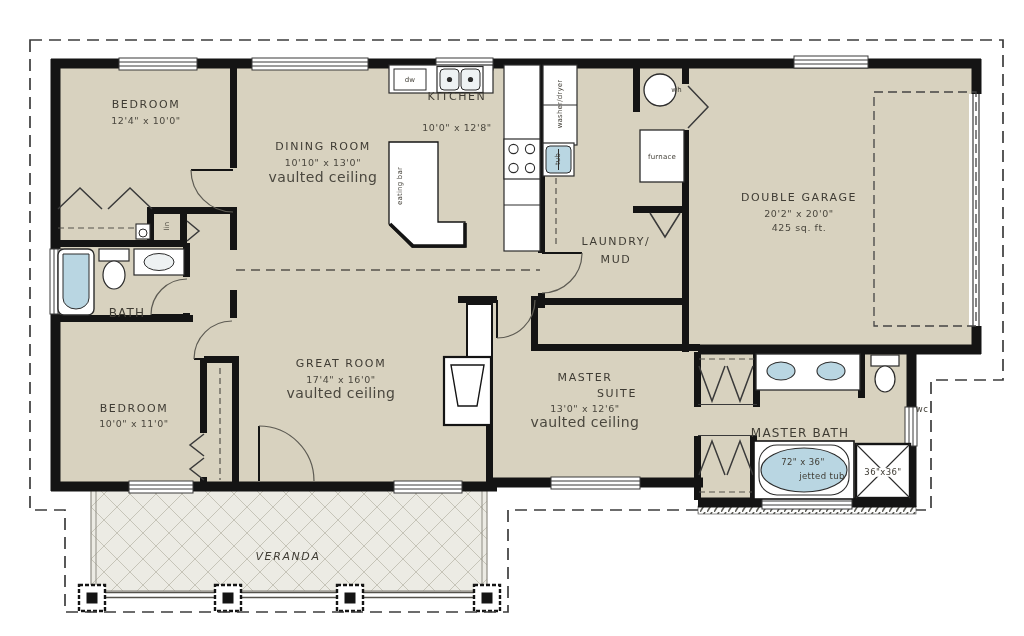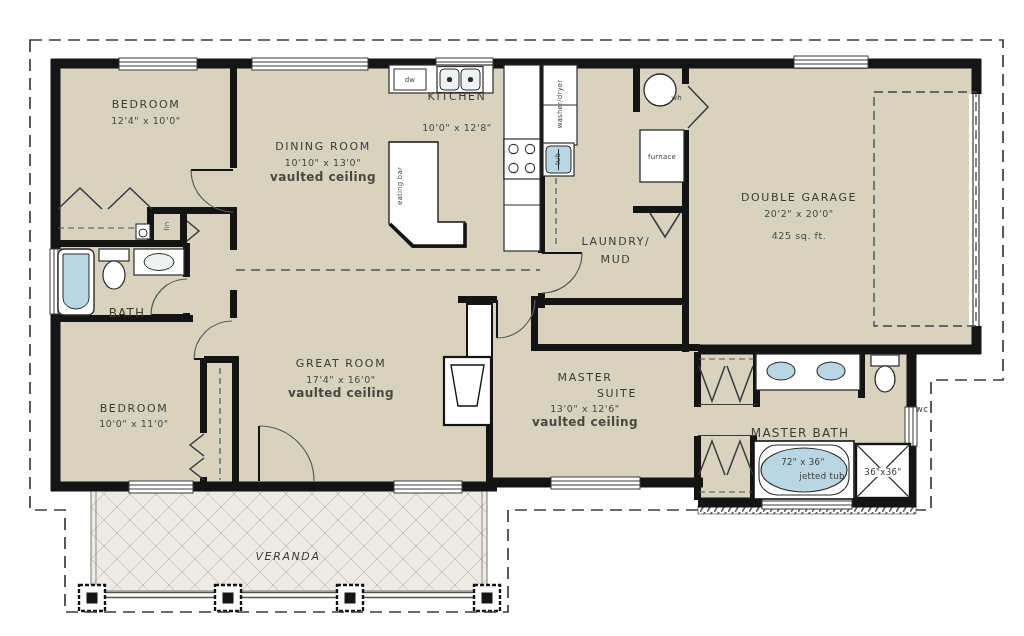--- a/index.html
+++ b/index.html
@@ -4,21 +4,21 @@
 <style>
   html,body{margin:0;padding:0;background:#f4f4f2;}
   #stage{position:relative;width:1024px;height:636px;background:#ffffff;overflow:hidden;
          font-family:"DejaVu Sans",sans-serif;border-bottom:2px solid #d8dde0;}
   #drawing{position:absolute;left:0;top:0;}
   .lbl{position:absolute;transform:translate(-50%,-50%);color:#45423a;white-space:nowrap;
        font-family:"DejaVu Sans",sans-serif;line-height:1;}
   .room{font-size:11px;letter-spacing:1.6px;color:#3f3c34;text-align:center;}
   .room-sm{font-size:12px;letter-spacing:1.2px;color:#3f3c34;margin-top:16px;}
   .dims{font-size:9.5px;letter-spacing:.6px;color:#4a473e;}
-  .note{font-size:12px;letter-spacing:.4px;color:#4a473e;font-weight:bold;}
+  .note{font-size:14px;letter-spacing:.4px;color:#4a473e;}
   .tiny{font-size:7px;letter-spacing:.2px;color:#3f3c34;}
   .fix{font-size:8.5px;letter-spacing:.4px;color:#3f3c34;}
   .rot{transform:translate(-50%,-50%) rotate(-90deg);}
 </style>
 </head>
 <body>
 
 <div id="stage">
 
 <svg id="drawing" width="1024" height="636" viewBox="0 0 1024 636" xmlns="http://www.w3.org/2000/svg">
@@ -275,42 +275,42 @@
 <div class="lbl note" style="left:323px;top:177px;">vaulted ceiling</div>
 
 <div class="lbl room" style="left:457px;top:96px;">KITCHEN</div>
 <div class="lbl dims" style="left:457px;top:128px;">10'0" x 12'8"</div>
 
 <div class="lbl room" style="left:616px;top:241px;">LAUNDRY/</div>
 <div class="lbl room" style="left:616px;top:259px;">MUD</div>
 
 <div class="lbl room" style="left:799px;top:197px;">DOUBLE GARAGE</div>
 <div class="lbl dims" style="left:799px;top:214px;">20'2" x 20'0"</div>
-<div class="lbl dims" style="left:799px;top:236px;">425 sq. ft.</div>
+<div class="lbl dims" style="left:799px;top:228px;">425 sq. ft.</div>
 
 <div class="lbl room" style="left:341px;top:363px;">GREAT ROOM</div>
 <div class="lbl dims" style="left:341px;top:380px;">17'4" x 16'0"</div>
 <div class="lbl note" style="left:341px;top:393px;">vaulted ceiling</div>
 
 <div class="lbl room" style="left:134px;top:408px;">BEDROOM</div>
 <div class="lbl dims" style="left:134px;top:424px;">10'0" x 11'0"</div>
 
 <div class="lbl room" style="left:585px;top:377px;">MASTER</div>
 <div class="lbl room" style="left:585px;top:393px;margin-left:32px;">SUITE</div>
 <div class="lbl dims" style="left:585px;top:409px;">13'0" x 12'6"</div>
 <div class="lbl note" style="left:585px;top:422px;">vaulted ceiling</div>
 
 <div class="lbl room-sm" style="left:800px;top:417px;">MASTER BATH</div>
 <div class="lbl fix" style="left:885px;top:409px;margin-left:37px;">wc</div>
 <div class="lbl room-sm" style="left:127px;top:297px;">BATH</div>
 <div class="lbl room" style="left:288px;top:556px;font-style:italic;">VERANDA</div>
 
 <div class="lbl tiny" style="left:410px;top:80px;">dw</div>
 <div class="lbl tiny rot" style="left:167px;top:226px;">lin</div>
-<div class="lbl tiny" style="left:660px;top:98px;padding-left:33px;">wh</div>
+<div class="lbl tiny" style="left:660px;top:90px;padding-left:33px;">wh</div>
 <div class="lbl tiny" style="left:662px;top:157px;">furnace</div>
 <div class="lbl tiny rot" style="left:560px;top:104px;">washer/dryer</div>
 <div class="lbl tiny rot" style="left:558px;top:159px;">tub</div>
 <div class="lbl tiny rot" style="left:400px;top:186px;">eating bar</div>
 <div class="lbl fix" style="left:803px;top:462px;">72" x 36"</div>
 <div class="lbl fix" style="left:822px;top:476px;">jetted tub</div>
 <div class="lbl fix" style="left:883px;top:472px;background:#fff;padding:0 1px;">36"x36"</div>
 
 </div>
 

